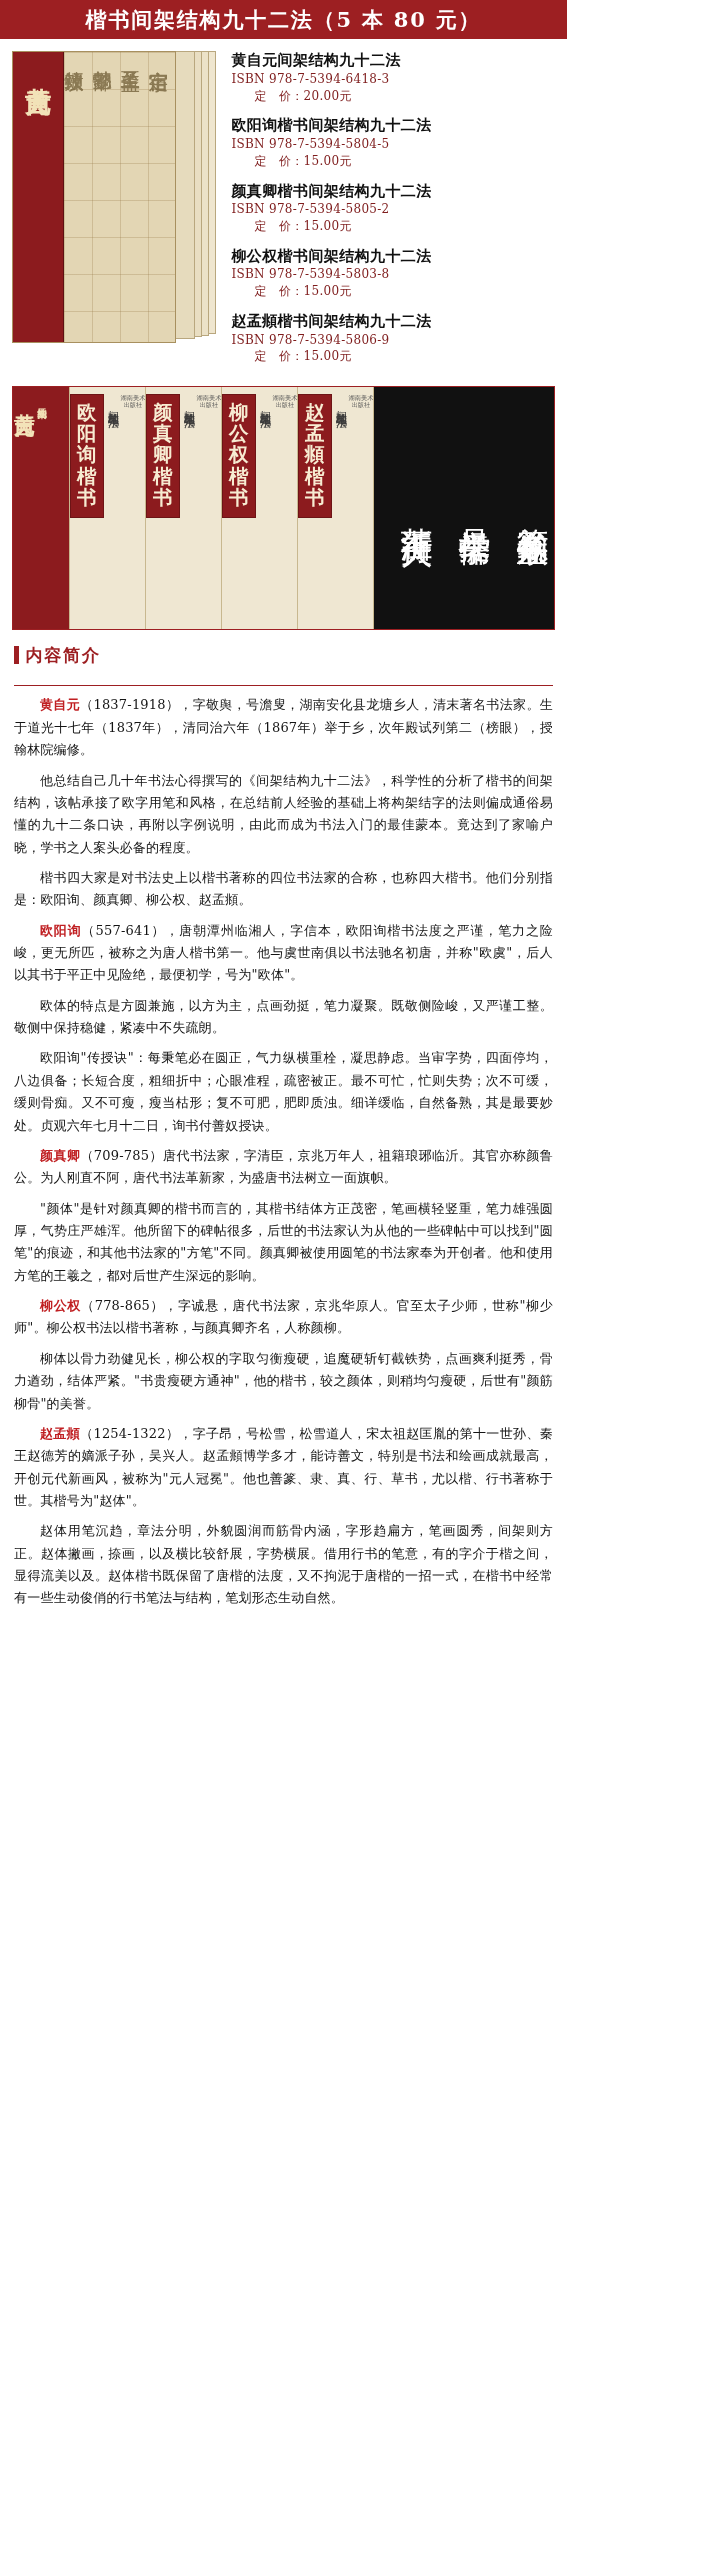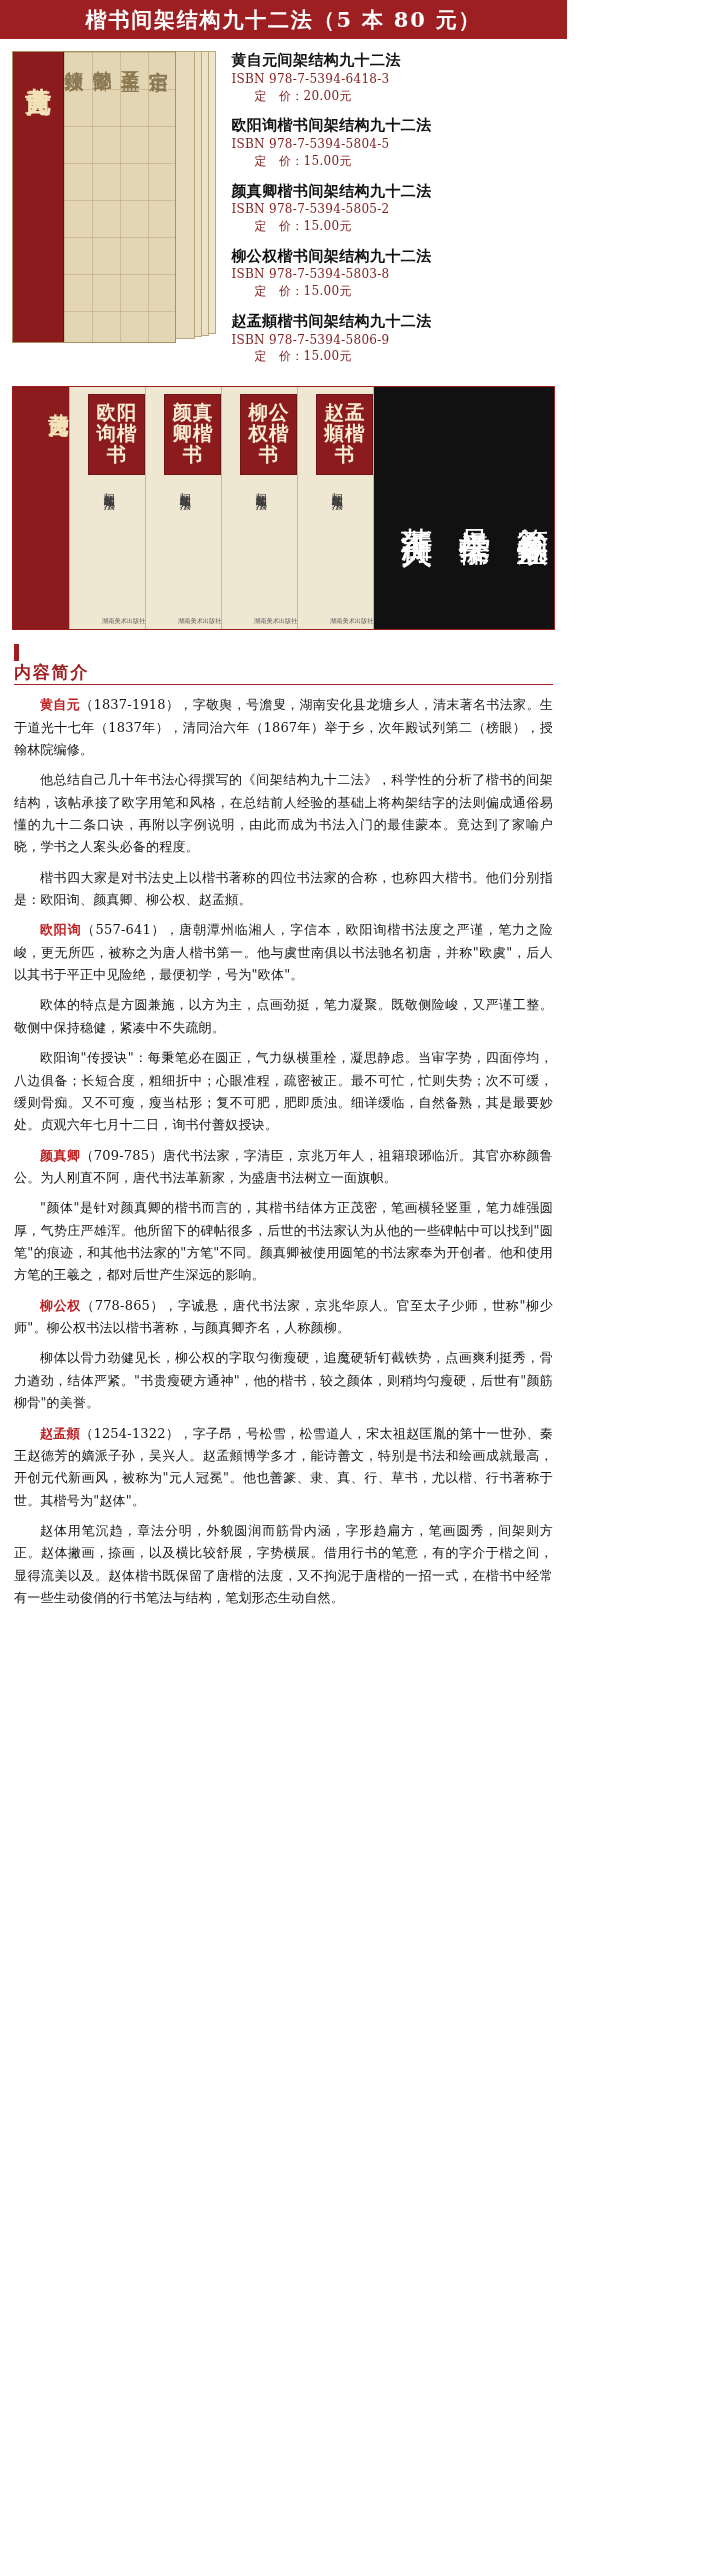--- a/index.html
+++ b/index.html
@@ -143,22 +143,22 @@
     height:244px;
     box-sizing:border-box;
     background:#fff;
   }
   .spine{
     width:76px;
     border-right:0.9px solid #c8b88f;
     background:#efe7d2;
     position:relative;
     display:flex;
-    flex-direction:column;
-    align-items:flex-end;
+    flex-direction:row;
+    align-items:flex-start;
     box-sizing:border-box;
     padding-top:7px;
   }
   .spine.first{
     background:#8c1b1e;
     color:#f3e3b9;
     width:57px;
   }
   .spine.first .t-big{
     writing-mode:vertical-rl;
@@ -224,24 +224,24 @@
     line-height:1.12;
     text-align:center;
     letter-spacing:1.8px;
   }
   
   .sec3{
     margin:14px 14px 17.7px 14px;
   }
   .sec3-head{
     display:flex;
+    align-items:center;
     border-bottom:1.8px solid #9d1f22;
-    padding-bottom:0;
+    padding-bottom:18px;
     margin-bottom:8.8px;
-    flex-direction:column;
   }
   .sec3-head .bar{
     width:5.3px;height:17.7px;background:#9d1f22;margin-right:6.2px;
   }
   .sec3-head .txt{
     font-size:17px;font-weight:bold;color:#9d1f22;letter-spacing:1.8px;
     font-family:"DejaVu Serif", serif;
   }
   p.para{
     margin:0 0 8px 0;

